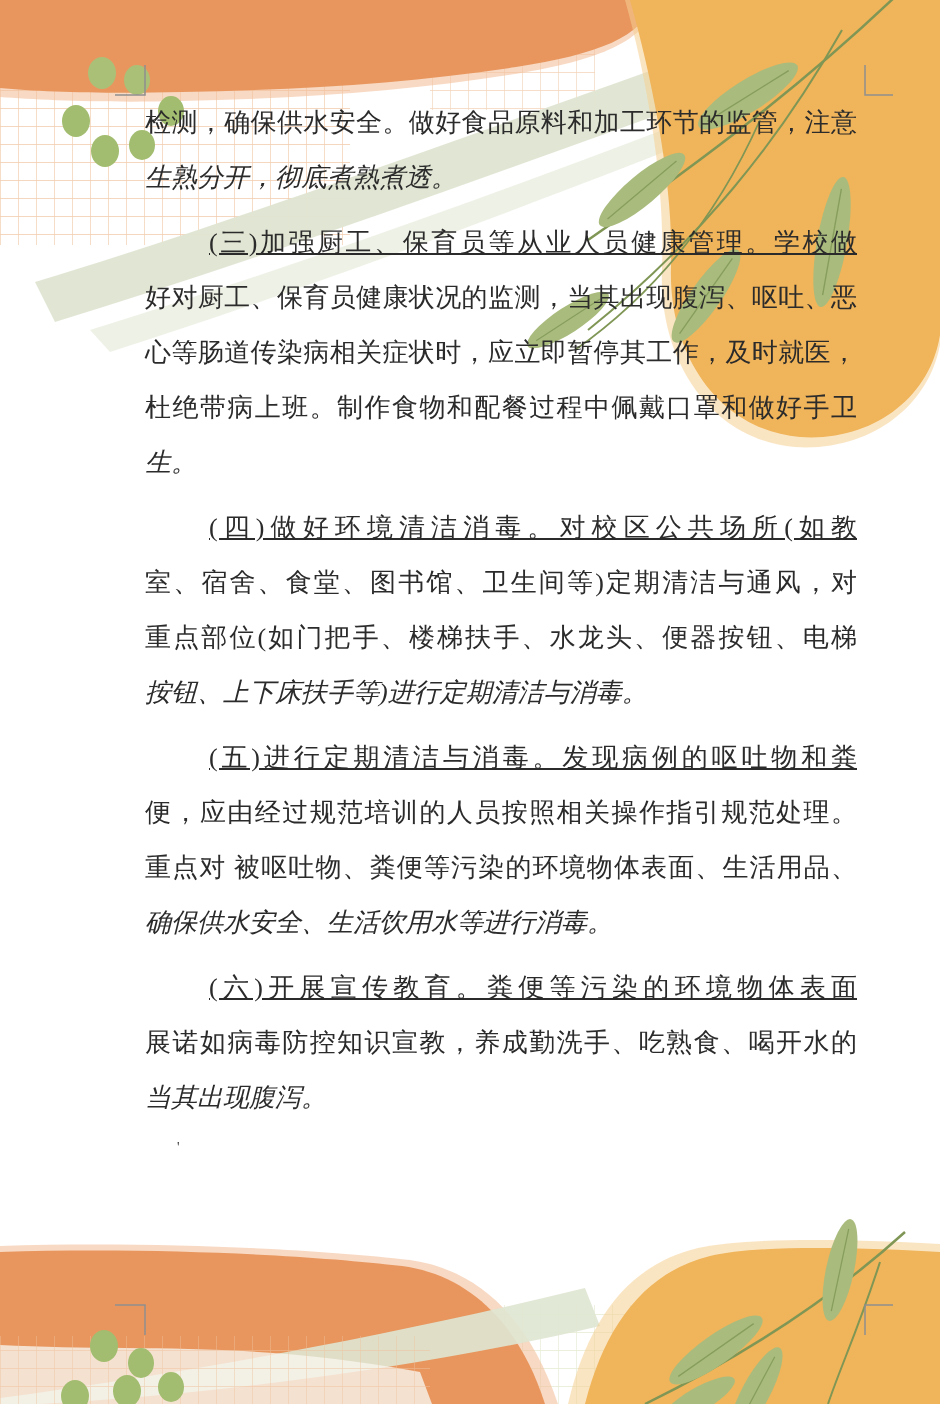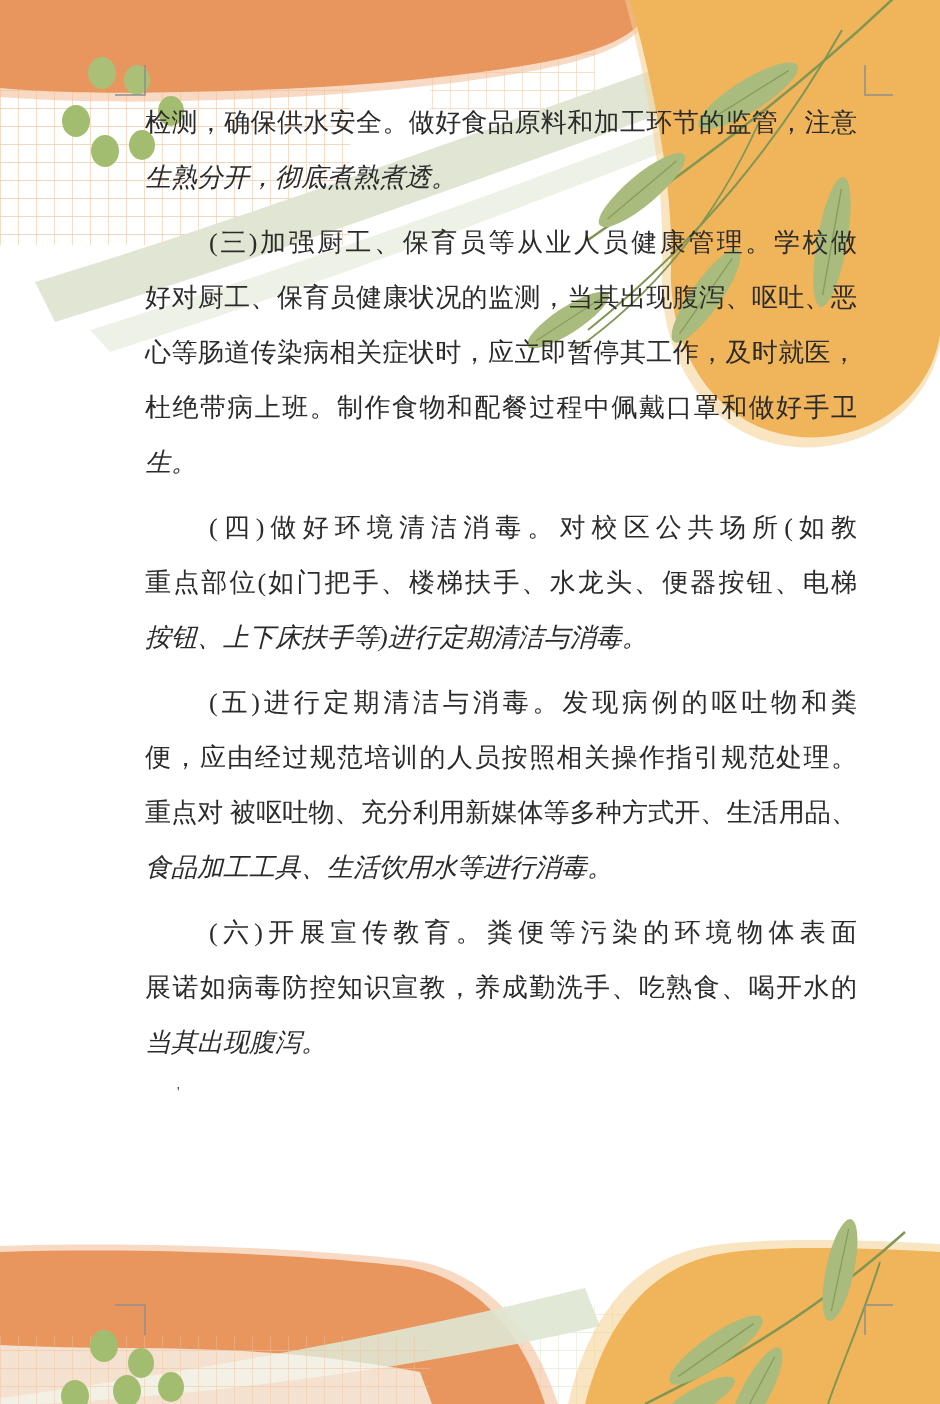--- a/index.html
+++ b/index.html
@@ -13,21 +13,21 @@
     color:#2b2b2b;font-size:26px;line-height:55px;
   }
   .para{margin:0 8px 10px 0;}
   .tline{
     text-align:justify;
     text-align-last:justify;
     text-justify:inter-character;
     white-space:normal;
   }
   .tline.last{text-align-last:left;font-style:italic;}
-  .tline.ind{padding-left:64px;}
+  .tline.ind{padding-left:64px;text-decoration:underline;}
   .stray{
     font-size:14px;line-height:26px;padding-left:32px;margin-top:4px;
     color:#333;text-align:left;text-align-last:left;
   }
 </style>
 </head>
 <body>
 
 <div class="page">
 
@@ -162,29 +162,30 @@
     <div class="para">
       <div class="tline ind">(三)加强厨工、保育员等从业人员健康管理。学校做</div>
       <div class="tline">好对厨工、保育员健康状况的监测，当其出现腹泻、呕吐、恶</div>
       <div class="tline">心等肠道传染病相关症状时，应立即暂停其工作，及时就医，</div>
       <div class="tline">杜绝带病上班。制作食物和配餐过程中佩戴口罩和做好手卫</div>
       <div class="tline last">生。</div>
     </div>
 
     <div class="para">
       <div class="tline ind">(四)做好环境清洁消毒。对校区公共场所(如教</div>
+      <div class="tline">室、宿舍、食堂、图书馆、卫生间等)定期清洁与通风，对</div>
       <div class="tline">重点部位(如门把手、楼梯扶手、水龙头、便器按钮、电梯</div>
       <div class="tline last">按钮、上下床扶手等)进行定期清洁与消毒。</div>
     </div>
 
     <div class="para">
       <div class="tline ind">(五)进行定期清洁与消毒。发现病例的呕吐物和粪</div>
       <div class="tline">便，应由经过规范培训的人员按照相关操作指引规范处理。</div>
-      <div class="tline">重点对 被呕吐物、充分利用新媒体等多种方式开、生活用品、</div>
-      <div class="tline last">食品加工工具、生活饮用水等进行消毒。</div>
+      <div class="tline">重点对 被呕吐物、粪便等污染的环境物体表面、生活用品、</div>
+      <div class="tline last">确保供水安全、生活饮用水等进行消毒。</div>
     </div>
 
     <div class="para">
       <div class="tline ind">(六)开展宣传教育。粪便等污染的环境物体表面</div>
       <div class="tline">展诺如病毒防控知识宣教，养成勤洗手、吃熟食、喝开水的</div>
       <div class="tline last">当其出现腹泻。</div>
     </div>
 
     <div class="stray">'</div>
 

